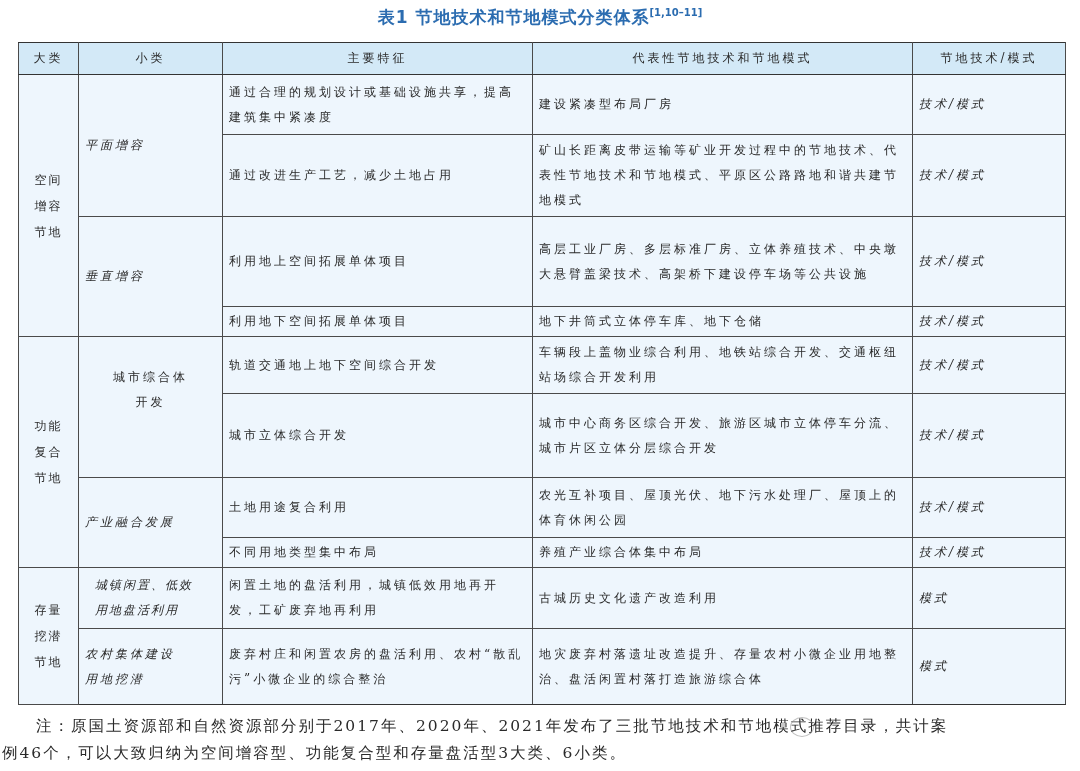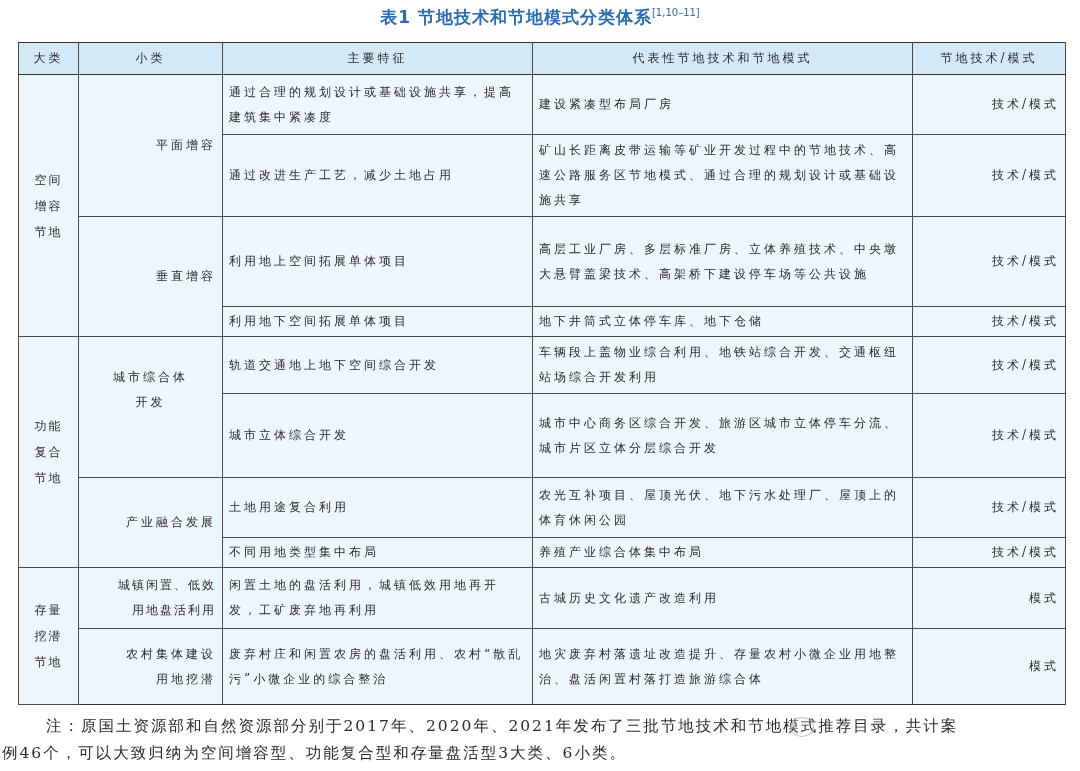--- a/index.html
+++ b/index.html
@@ -22,21 +22,21 @@
       width: 1080px;
       text-align: center;
       font-family: "DejaVu Sans", "Liberation Sans", sans-serif;
       font-size: 17px;
       font-weight: bold;
       color: #2b6cb0;
       letter-spacing: 1px;
     }
     .title sup {
       font-size: 10px;
-      font-weight: normal;
+      font-weight: bold;
       vertical-align: 7px;
       letter-spacing: 0;
     }
     table {
       position: absolute;
       top: 42px;
       left: 18px;
       width: 1047px;
       border-collapse: collapse;
       table-layout: fixed;
@@ -52,37 +52,37 @@
       overflow: hidden;
     }
     th {
       background: #d3e9f7;
       font-weight: normal;
       text-align: center;
       height: 27px;
       border-top: 1.5px solid #333;
       border-bottom: 1.5px solid #333;
     }
-    td.center { text-align: right; }
+    td.center { text-align: left; font-style: italic; }
     td.left { text-align: left; }
     td.top-center { text-align: center; vertical-align: top; padding-top: 28px; }
     .cat { letter-spacing: 2px; text-align: center; line-height: 26px; }
     .group-sep td { border-top: 1.5px solid #333; }
     tr.last td { border-bottom: 1.5px solid #333; }
     .note {
       position: absolute;
       top: 713px;
       left: 0;
       width: 1080px;
       font-size: 15.5px;
       line-height: 27px;
       letter-spacing: 2px;
       color: #2a2a2a;
     }
-    .note .l1 { padding-left: 46px; white-space: nowrap; }
+    .note .l1 { padding-left: 36px; white-space: nowrap; }
     .note .l2 { padding-left: 2px; white-space: nowrap; }
     .watermark {
       position: absolute;
       top: 714px;
       left: 790px;
       font-family: "DejaVu Sans", sans-serif;
       font-size: 19px;
       color: rgba(120,120,120,0.55);
       letter-spacing: 1px;
       white-space: nowrap;
@@ -128,21 +128,21 @@
         <div>增容</div>
         <div>节地</div>
       </td>
       <td rowspan="2" class="center">平面增容</td>
       <td class="left">通过合理的规划设计或基础设施共享，提高建筑集中紧凑度</td>
       <td class="left">建设紧凑型布局厂房</td>
       <td class="center">技术/模式</td>
     </tr>
     <tr style="height:82px">
       <td class="left">通过改进生产工艺，减少土地占用</td>
-      <td class="left">矿山长距离皮带运输等矿业开发过程中的节地技术、高速公路服务区节地模式、通过合理的规划设计或基础设施共享</td>
+      <td class="left">矿山长距离皮带运输等矿业开发过程中的节地技术、代表性节地技术和节地模式、平原区公路路地和谐共建节地模式</td>
       <td class="center">技术/模式</td>
     </tr>
     <tr style="height:90px">
       <td rowspan="2" class="center">垂直增容</td>
       <td class="left">利用地上空间拓展单体项目</td>
       <td class="left">高层工业厂房、多层标准厂房、立体养殖技术、中央墩大悬臂盖梁技术、高架桥下建设停车场等公共设施</td>
       <td class="center">技术/模式</td>
     </tr>
     <tr style="height:30px">
       <td class="left">利用地下空间拓展单体项目</td>

